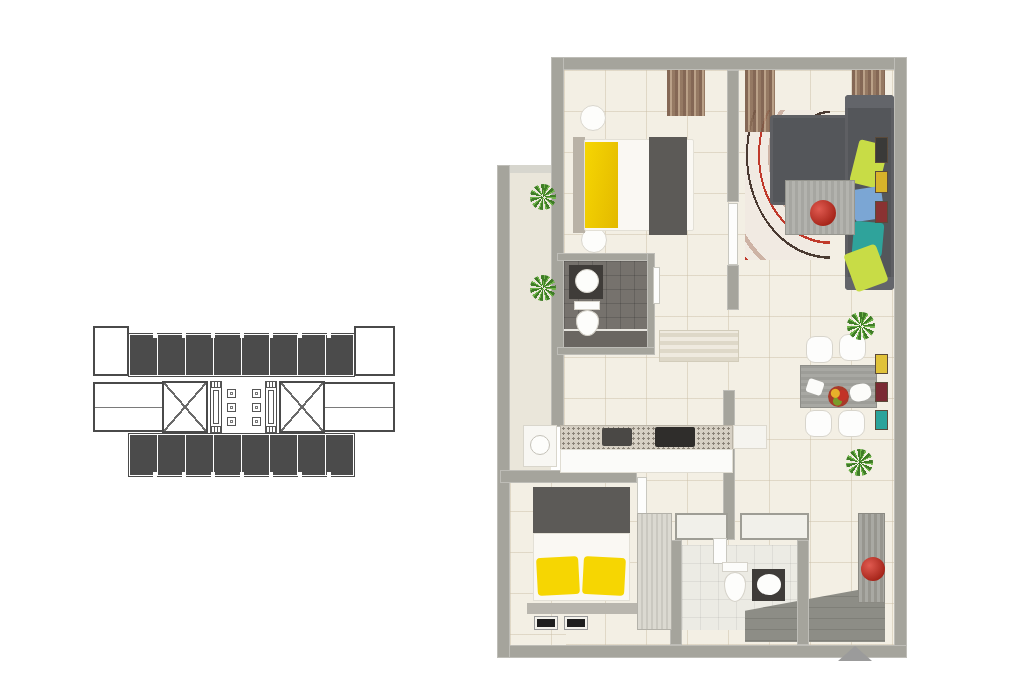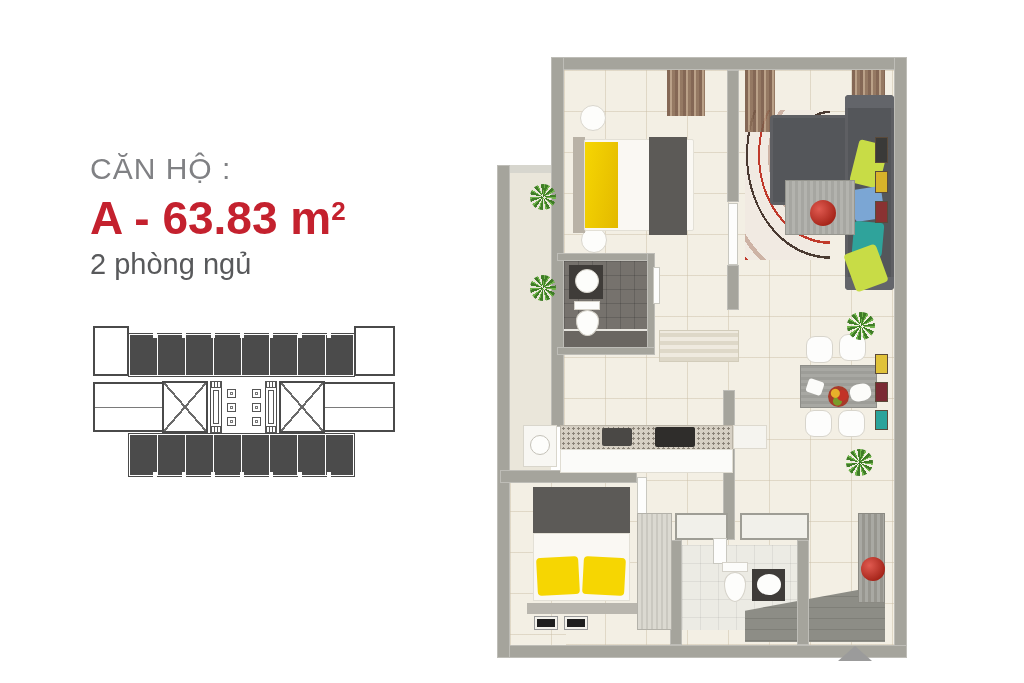--- a/index.html
+++ b/index.html
@@ -53,25 +53,20 @@
   .chair { position:absolute; width:27px; height:27px; background:#fdfdfc; border:1px solid #d8d5cc; border-radius:9px; }
   .shelfbox { width:13px; border:1px solid #5a4a3a; margin:4px 0; }
 
   .arrow-up { position:absolute; width:0; height:0; border-left:17px solid transparent; border-right:17px solid transparent; border-bottom:15px solid var(--arrow-gray,#9b9b9b); }
 </style>
 </head>
 <body>
 
 <div class="page">
 
-  <div class="info">
-    <div class="info-label">CĂN HỘ :</div>
-    <div class="info-area"><span>A - 63.83 m</span><sup>2</sup></div>
-    <div class="info-bedrooms">2 phòng ngủ</div>
-  </div>
 
   <div class="keyplan">
     <div class="kp-corner" style="left:0;top:6;width:36px;height:50px"></div>
     <div class="kp-corner" style="left:261px;top:6;width:41px;height:50px"></div>
     <div class="kp-corner" style="left:0;top:97;width:36px;height:50px"></div>
     <div class="kp-corner" style="left:261px;top:97;width:41px;height:50px"></div>
 
     <div class="kp-row" style="top:7px">
       <div class="kp-cell"></div>
     <div class="kp-cell"></div>

